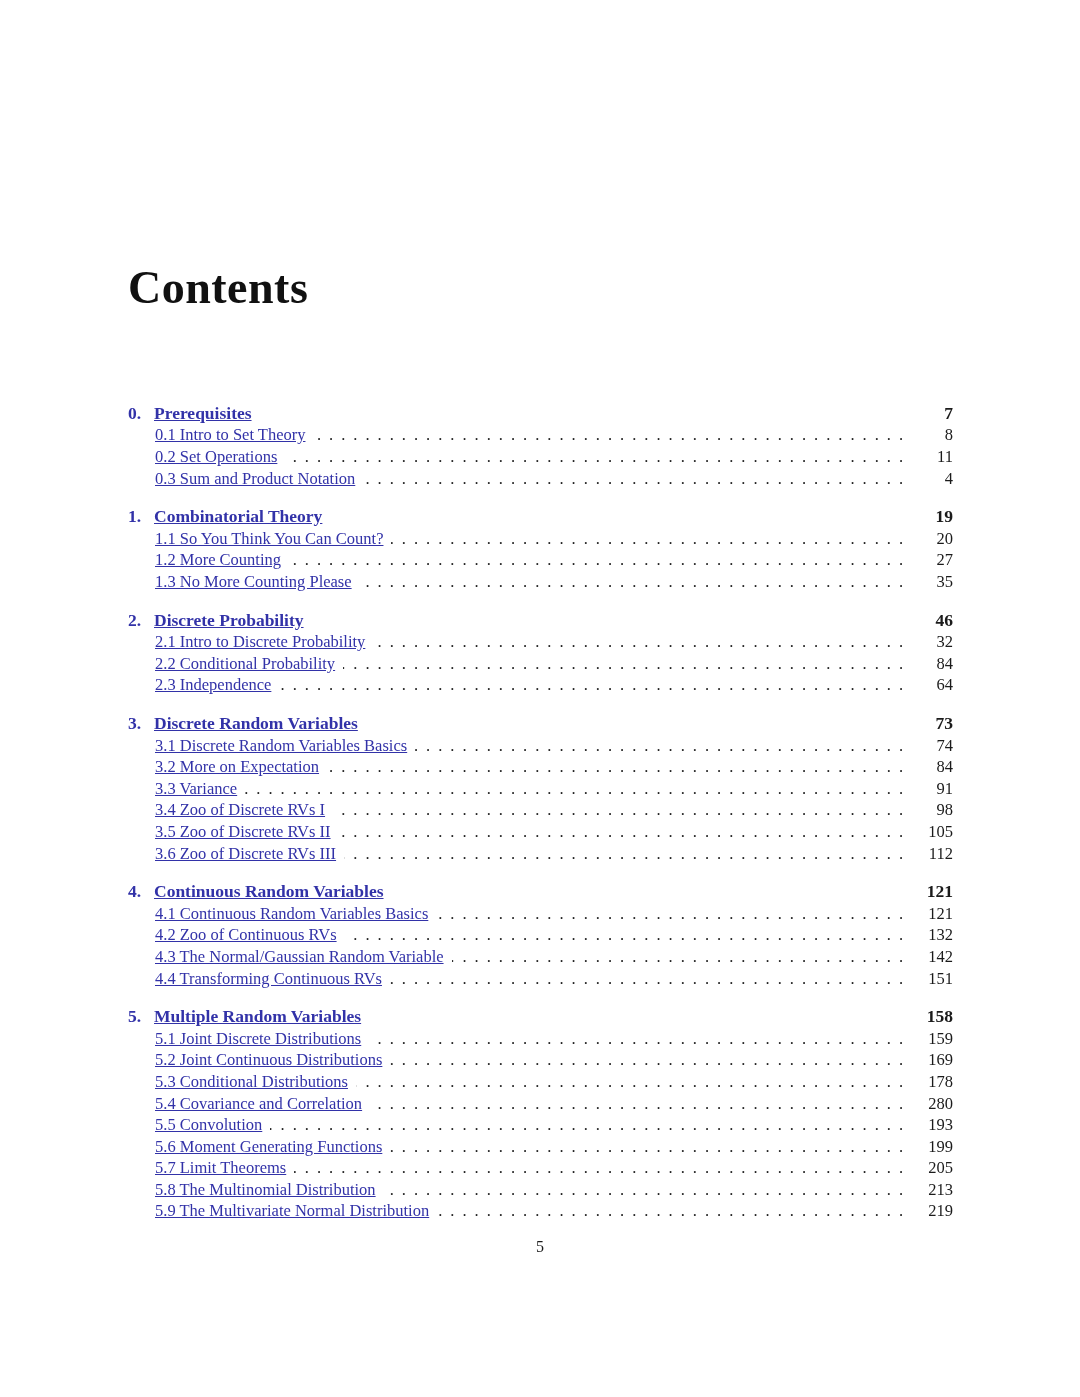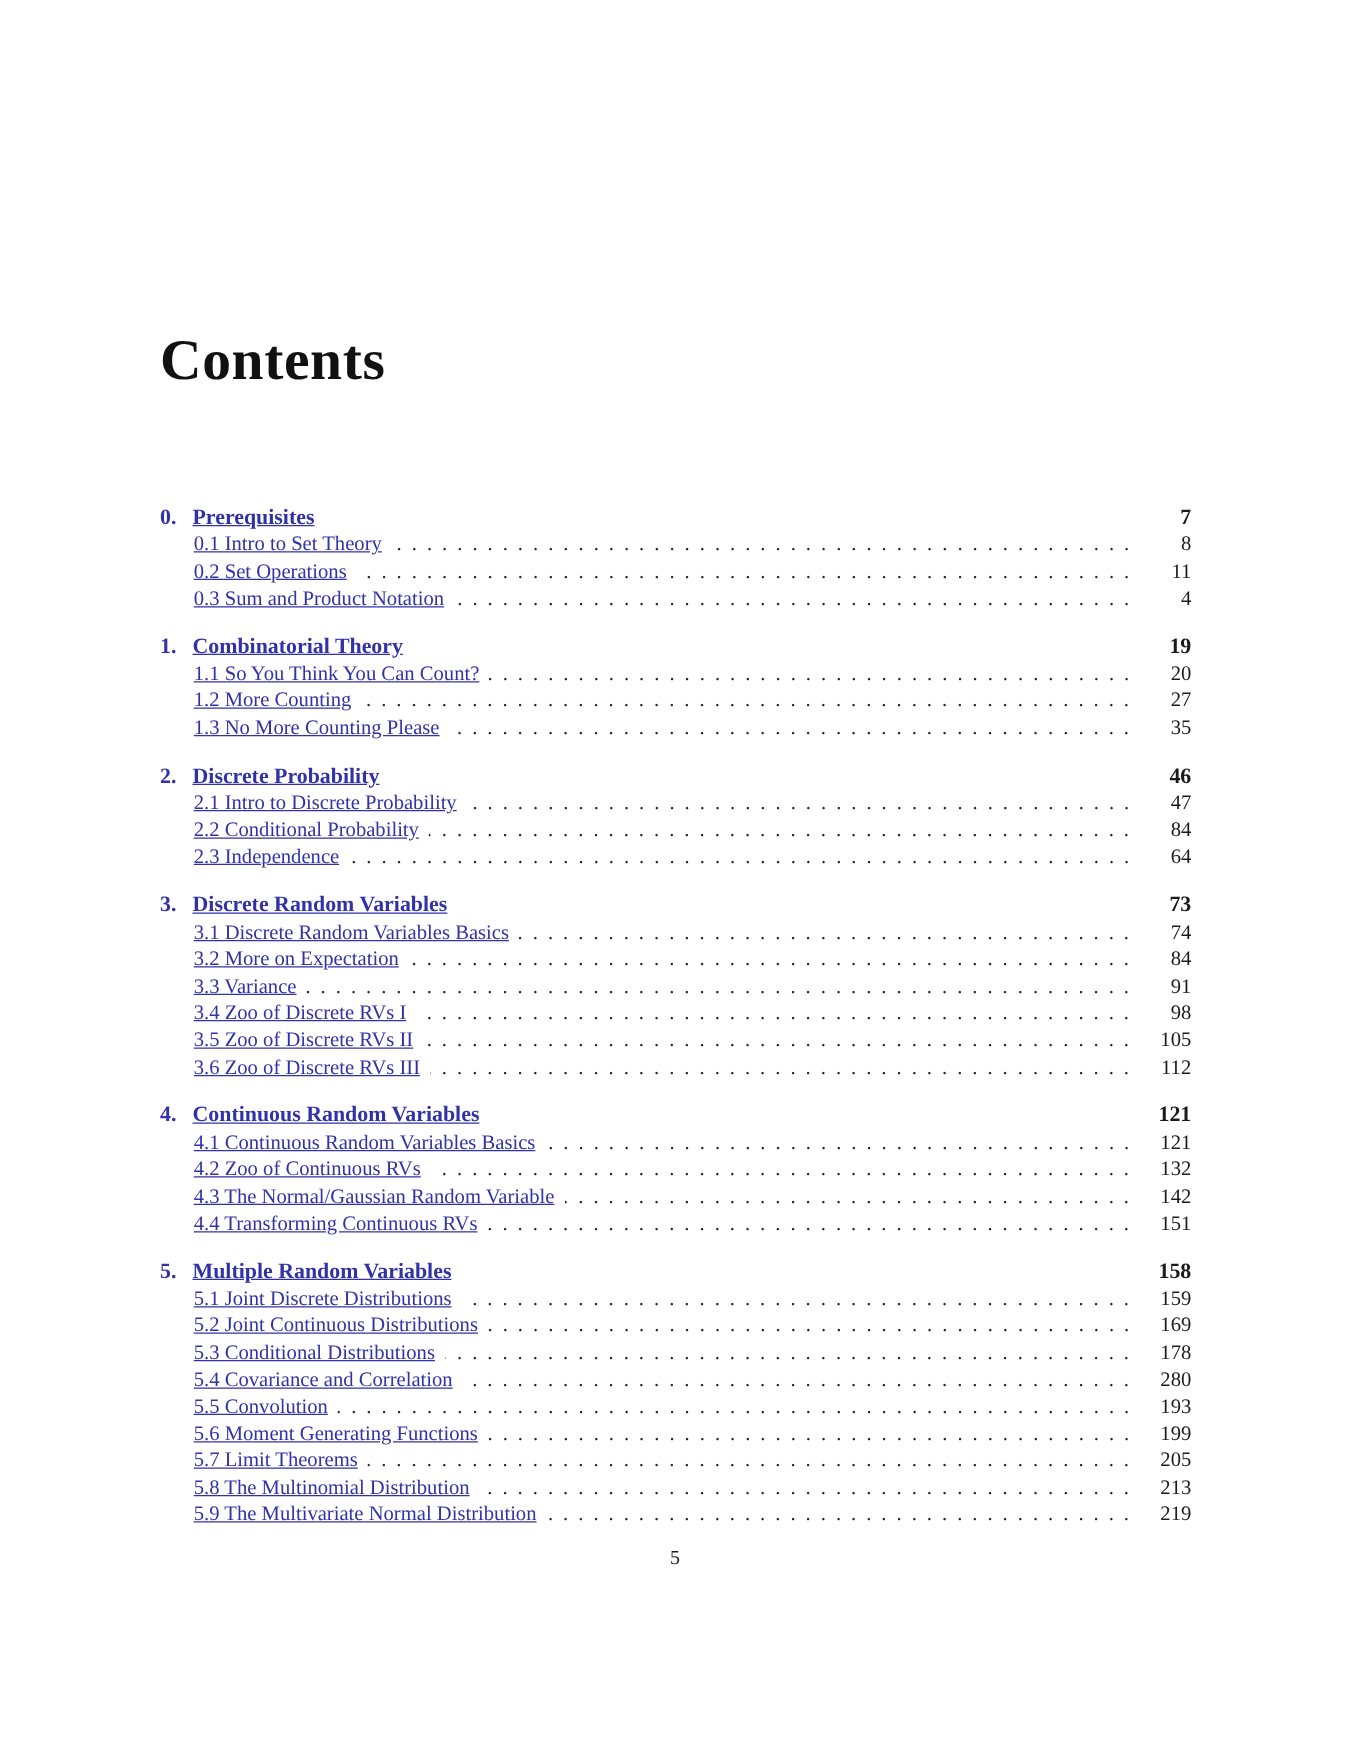--- a/index.html
+++ b/index.html
@@ -141,21 +141,21 @@
       </div>
       <div class="toc-row chapter-row">
         <span class="ch-num">2.</span>
         <span class="entry-label">Discrete Probability</span>
         <span class="flex-spacer"></span>
         <span class="page-num">46</span>
       </div>
       <div class="toc-row section-row">
         <span class="entry-label">2.1 Intro to Discrete Probability</span>
         <span class="leader-dots">......................................................................</span>
-        <span class="page-num">47</span>
+        <span class="page-num">32</span>
       </div>
       <div class="toc-row section-row">
         <span class="entry-label">2.2 Conditional Probability</span>
         <span class="leader-dots">......................................................................</span>
         <span class="page-num">84</span>
       </div>
       <div class="toc-row section-row">
         <span class="entry-label">2.3 Independence</span>
         <span class="leader-dots">......................................................................</span>
         <span class="page-num">64</span>

